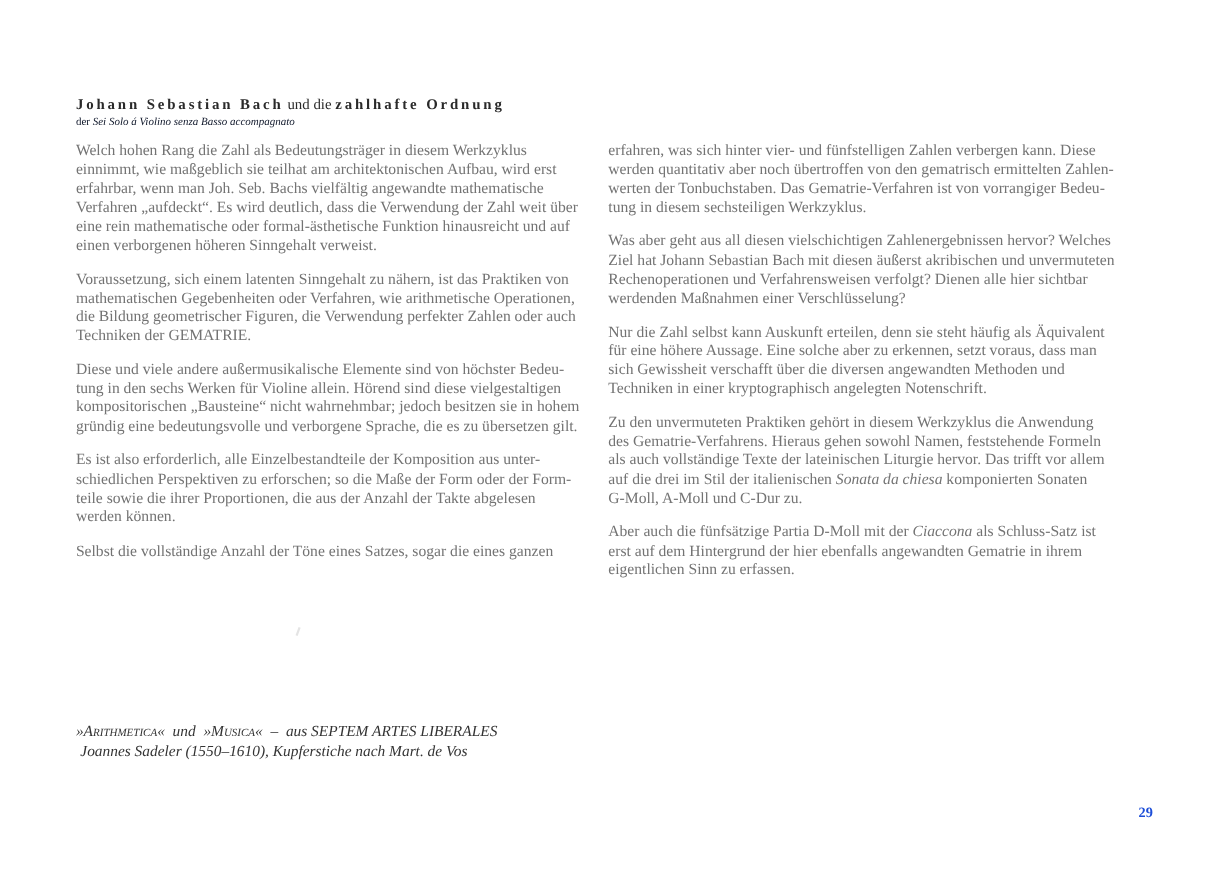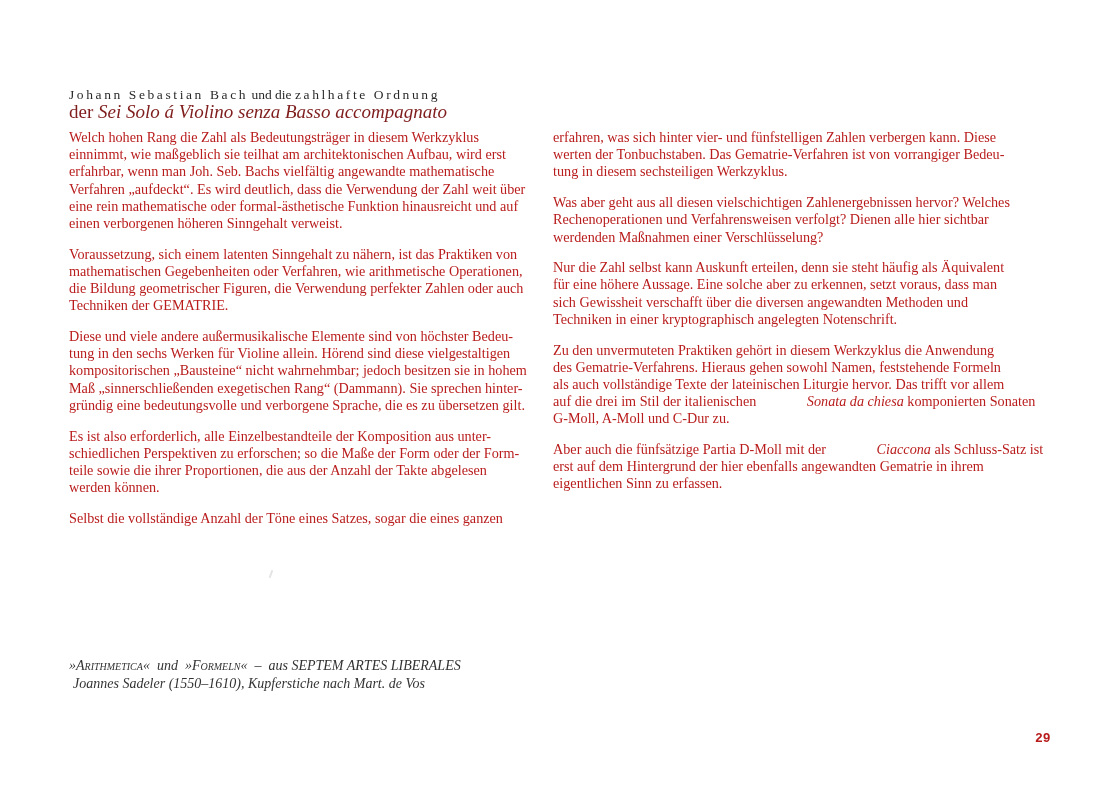--- a/index.html
+++ b/index.html
@@ -27,52 +27,52 @@
       top: 86px;
       width: 460px;
     }
     .title-line {
       font-size: 13.5px;
       line-height: 17px;
       color: #2a2a2a;
       white-space: nowrap;
     }
     .title-line .spaced {
-      font-weight: normal;
+      font-weight: bold;
       letter-spacing: 2.6px;
     }
     .title-line .plain {
       font-weight: normal;
       letter-spacing: 0;
       margin-top: 22px;
     }
     .subtitle-line {
-      font-size: 19px;
+      font-size: 10px;
       line-height: 18px;
-      color: #7f1d1d;
+      color: #0f172a;
       white-space: nowrap;
     }
     .subtitle-line em {
       font-style: italic;
     }
     .column {
       position: absolute;
       width: 470px;
       font-size: 14.2px;
       line-height: 17.2px;
-      color: #b91c1c;
+      color: #737373;
     }
     .col-left { left: 69px; top: 129px; }
     .col-right { left: 553px; top: 129px; }
     .para {
       margin: 0 0 13.5px 0;
       white-space: nowrap;
     }
     .para .ln { display: block; }
-    .para em { font-style: italic; margin-left: 47px; }
+    .para em { font-style: italic; }
     .caption {
       position: absolute;
       left: 69px;
       top: 657px;
       font-size: 14px;
       line-height: 18px;
       font-style: italic;
       color: #333333;
       white-space: nowrap;
     }
@@ -80,22 +80,21 @@
       font-variant: small-caps;
       text-align: right;
     }
     .caption .line2 { padding-left: 4px; }
     .page-number {
       position: absolute;
       left: 1035px;
       top: 731px;
       font-size: 13px;
       font-weight: bold;
-      color: #b91c1c;
-      font-family: Liberation Mono, monospace;
+      color: #1d4ed8;
     }
     .smudge {
       position: absolute;
       left: 270px;
       top: 570px;
       width: 2px;
       height: 8px;
       background: #e4e4e4;
       transform: rotate(20deg);
     }
@@ -126,42 +125,43 @@
     <p class="para">
       <span class="ln">Voraussetzung, sich einem latenten Sinngehalt zu nähern, ist das Praktiken von</span>
       <span class="ln">mathematischen Gegebenheiten oder Verfahren, wie arithmetische Operationen,</span>
       <span class="ln">die Bildung geometrischer Figuren, die Verwendung perfekter Zahlen oder auch</span>
       <span class="ln">Techniken der GEMATRIE.</span>
     </p>
     <p class="para">
       <span class="ln">Diese und viele andere außermusikalische Elemente sind von höchster Bedeu-</span>
       <span class="ln">tung in den sechs Werken für Violine allein. Hörend sind diese vielgestaltigen</span>
       <span class="ln">kompositorischen „Bausteine“ nicht wahrnehmbar; jedoch besitzen sie in hohem</span>
-      <span class="ln">Maß „sinnerschließenden exegetischen Rang“ (Dammann). Sie sprechen hinter-</span>
       <span class="ln">gründig eine bedeutungsvolle und verborgene Sprache, die es zu übersetzen gilt.</span>
     </p>
     <p class="para">
       <span class="ln">Es ist also erforderlich, alle Einzelbestandteile der Komposition aus unter-</span>
       <span class="ln">schiedlichen Perspektiven zu erforschen; so die Maße der Form oder der Form-</span>
       <span class="ln">teile sowie die ihrer Proportionen, die aus der Anzahl der Takte  abgelesen</span>
       <span class="ln">werden können.</span>
     </p>
     <p class="para">
       <span class="ln">Selbst die vollständige Anzahl der Töne eines Satzes, sogar die eines ganzen</span>
     </p>
   </div>
 
   <div class="column col-right">
     <p class="para">
       <span class="ln">erfahren, was sich hinter vier- und fünfstelligen Zahlen verbergen kann. Diese</span>
+      <span class="ln">werden quantitativ aber noch übertroffen von den gematrisch ermittelten Zahlen-</span>
       <span class="ln">werten der Tonbuchstaben. Das Gematrie-Verfahren ist von vorrangiger Bedeu-</span>
       <span class="ln">tung in diesem sechsteiligen Werkzyklus.</span>
     </p>
     <p class="para">
       <span class="ln">Was aber geht aus all diesen vielschichtigen Zahlenergebnissen hervor? Welches</span>
+      <span class="ln">Ziel hat Johann Sebastian Bach mit diesen äußerst akribischen und unvermuteten</span>
       <span class="ln">Rechenoperationen und Verfahrensweisen verfolgt? Dienen alle hier sichtbar</span>
       <span class="ln">werdenden Maßnahmen einer Verschlüsselung?</span>
     </p>
     <p class="para">
       <span class="ln">Nur die Zahl selbst kann Auskunft erteilen, denn sie steht häufig als Äquivalent</span>
       <span class="ln">für eine höhere Aussage. Eine solche aber zu erkennen, setzt voraus, dass man</span>
       <span class="ln">sich Gewissheit verschafft über die diversen angewandten Methoden und</span>
       <span class="ln">Techniken in einer kryptographisch angelegten Notenschrift.</span>
     </p>
     <p class="para">
@@ -175,19 +175,19 @@
       <span class="ln"><span>Aber auch die fünfsätzige Partia D-Moll mit der </span><em>Ciaccona</em><span> als Schluss-Satz ist</span></span>
       <span class="ln">erst auf dem Hintergrund der hier ebenfalls angewandten Gematrie in ihrem</span>
       <span class="ln">eigentlichen Sinn zu erfassen.</span>
     </p>
   </div>
 
   <div class="smudge"></div>
 
   <div class="caption">
     <div>
-      <span>»</span><span class="sc">Arithmetica</span><span>«</span><span style="white-space:pre">  und  </span><span>»</span><span class="sc">Formeln</span><span>«</span><span style="white-space:pre">  –  aus SEPTEM ARTES LIBERALES</span>
+      <span>»</span><span class="sc">Arithmetica</span><span>«</span><span style="white-space:pre">  und  </span><span>»</span><span class="sc">Musica</span><span>«</span><span style="white-space:pre">  –  aus SEPTEM ARTES LIBERALES</span>
     </div>
     <div class="line2">Joannes Sadeler (1550–1610), Kupferstiche nach Mart. de Vos</div>
   </div>
 
   <div class="page-number">29</div>
 </div>
 
 </body></html>

